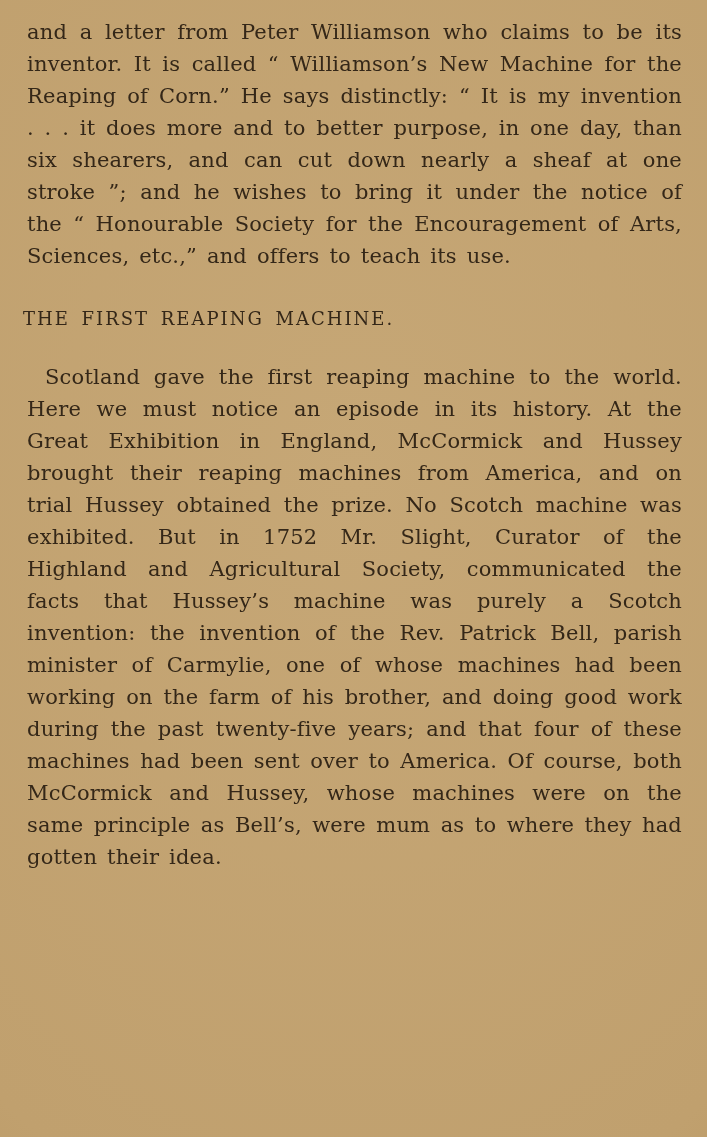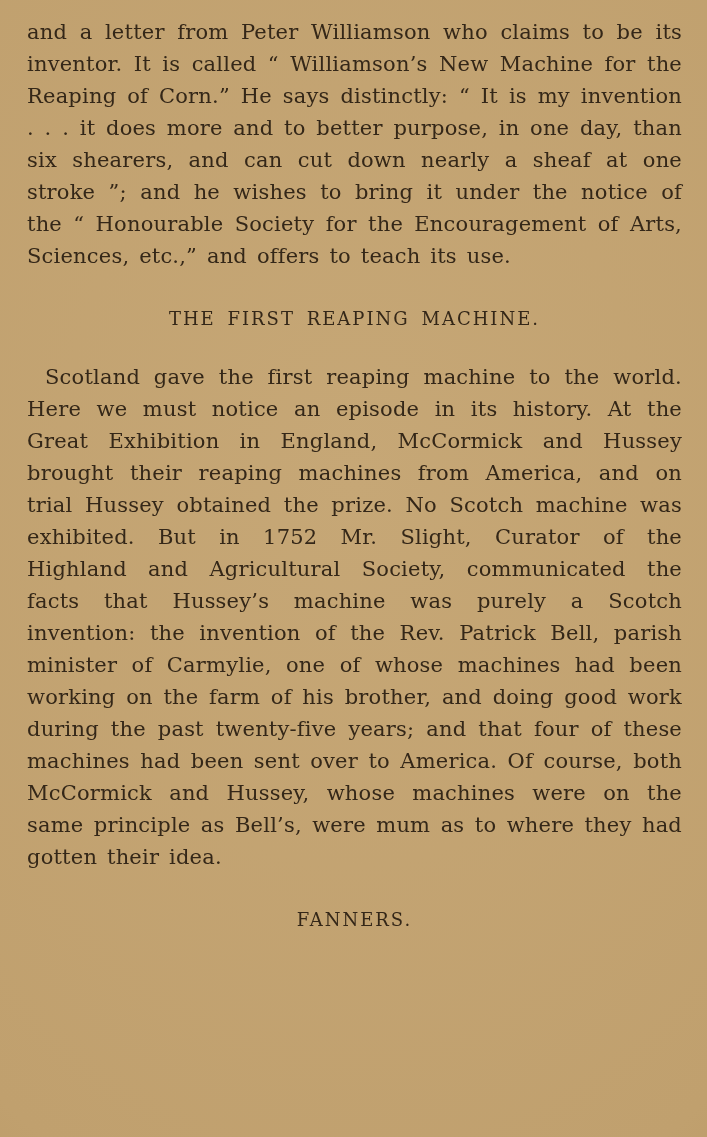--- a/index.html
+++ b/index.html
@@ -28,32 +28,30 @@
     word-spacing:3px;
     text-rendering:optimizeLegibility;
   }
   .para.indent{
     text-indent:18px;
   }
   .heading{
     margin:36px 0 32px 0;
     font-size:18px;
     font-weight:normal;
-    text-align:center;
     letter-spacing:2px;
     word-spacing:4px;
   }
 </style>
 </head>
 <body>
 
 <div class="page">
 
   <p class="para">and a letter from Peter Williamson who claims to be its inventor.  It is called “ Williamson’s New Machine for the Reaping of Corn.”   He says distinctly: “ It is my invention  .  .  .  it does more and to better purpose, in one day, than six shearers, and can cut down nearly a sheaf at one stroke ”; and he wishes to bring it under the notice of the “ Honourable Society for the Encouragement of Arts, Sciences, etc.,” and offers to teach its use.</p>
 
   <h3 class="heading">THE FIRST REAPING MACHINE.</h3>
 
   <p class="para indent">Scotland gave the first reaping machine to the world.  Here we must notice an episode in its history.  At the Great Exhibition in England, McCormick and Hussey brought their reaping machines from America, and on trial Hussey obtained the prize. No Scotch machine was exhibited.  But in 1752 Mr. Slight, Curator of the Highland and Agricultural Society, communicated the facts that Hussey’s machine was purely a Scotch invention: the invention of the Rev. Patrick Bell, parish minister of Carmylie, one of whose machines had been working on the farm of his brother, and doing good work during the past twenty-five years; and that four of these machines had been sent over to America.  Of course, both McCormick and Hussey, whose machines were on the same principle as Bell’s, were mum as to where they had gotten their idea.</p>
 
-  <h3 class="heading">FANNERS.</h3>
 
 
 </div>
 
 </body></html>

